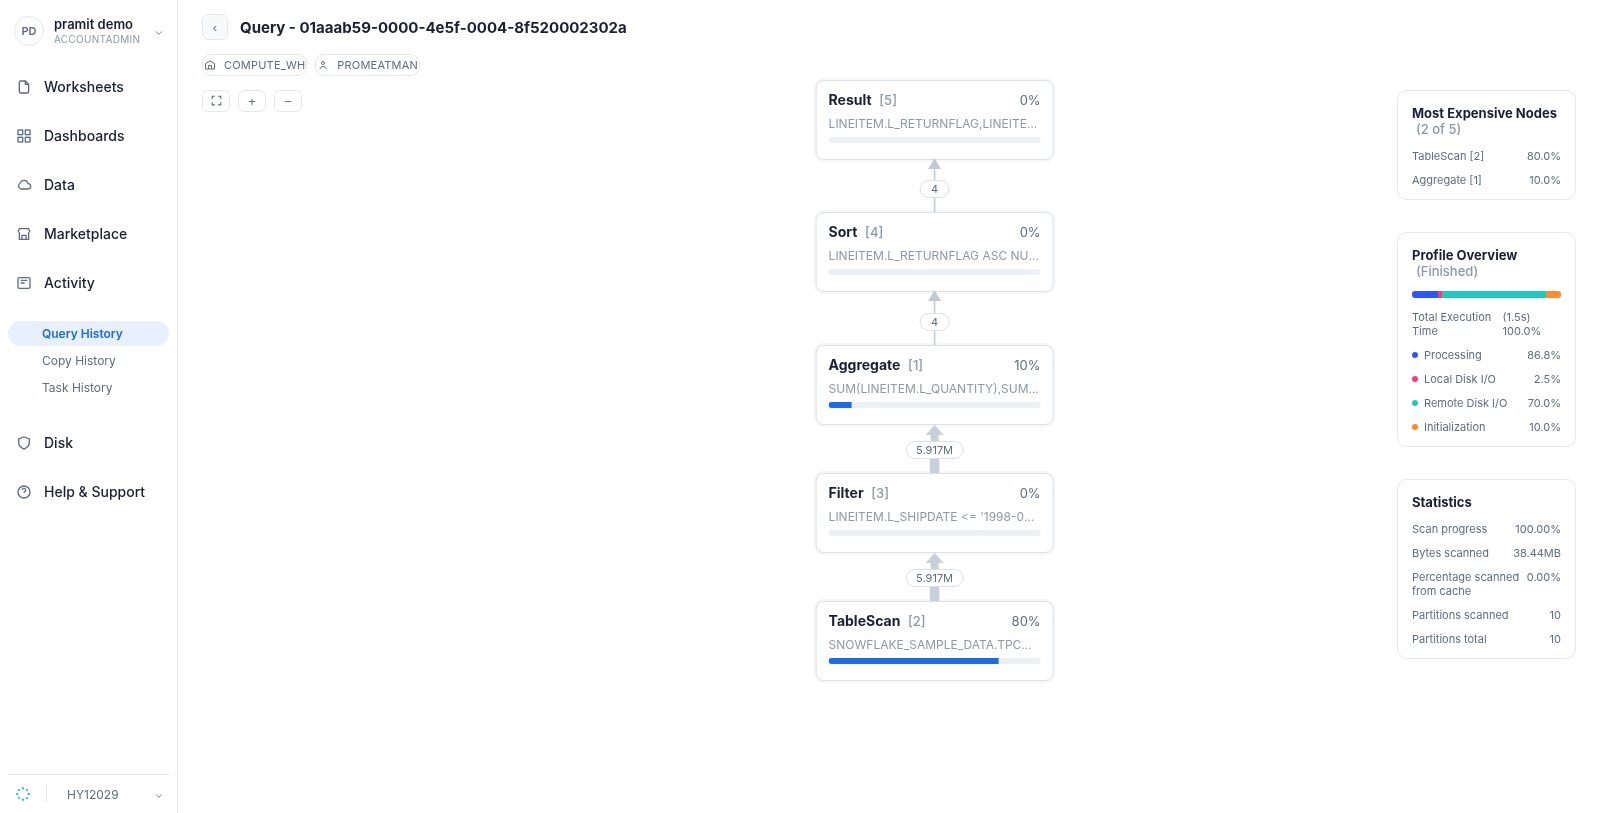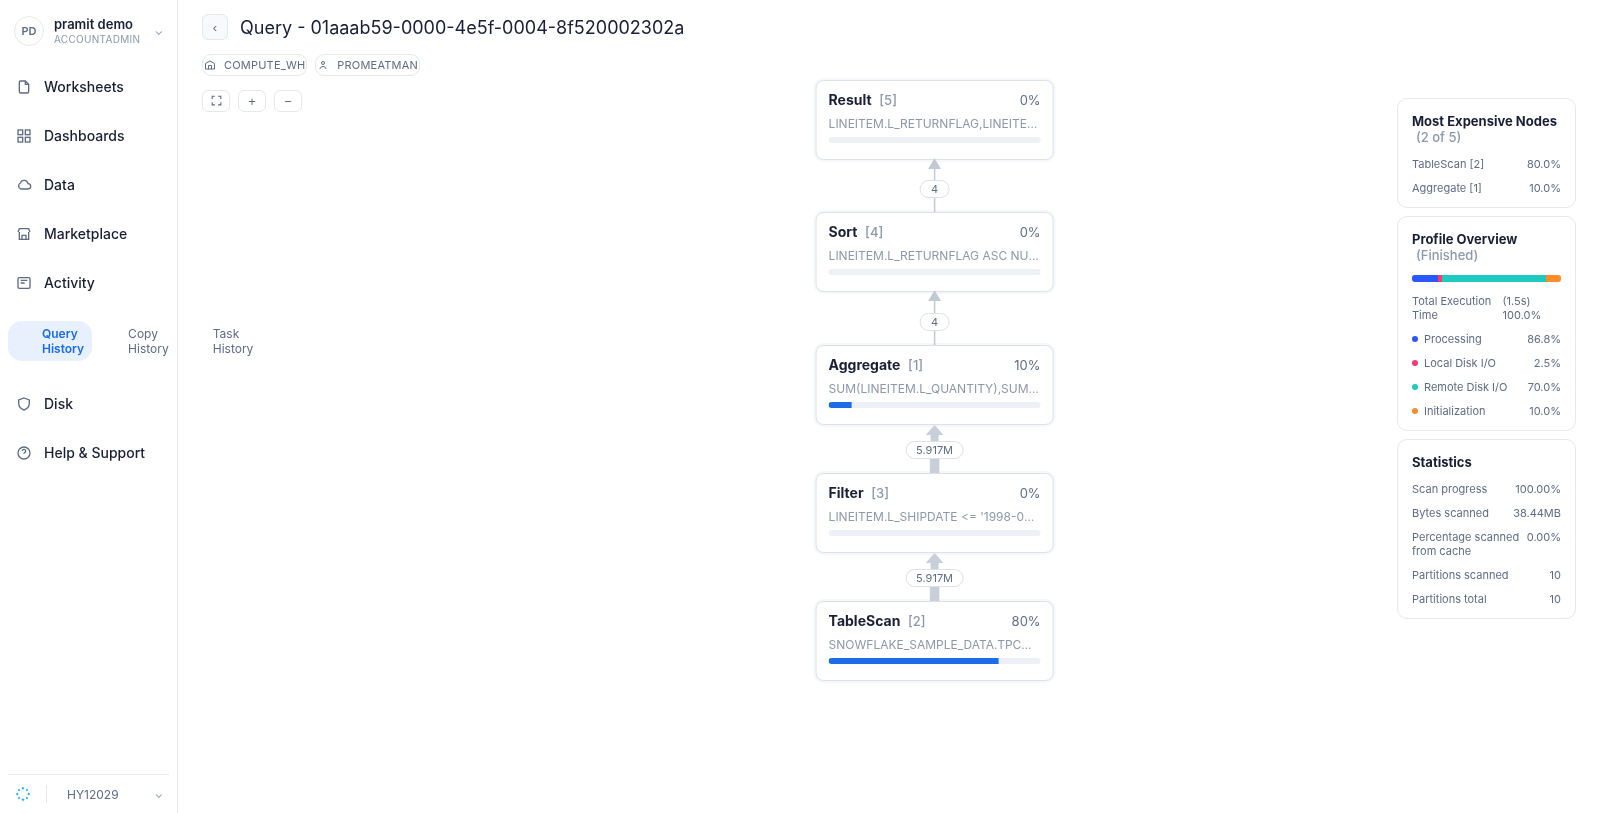--- a/index.html
+++ b/index.html
@@ -49,21 +49,21 @@
   .acct-role{font-size:10px;letter-spacing:.3px;color:var(--lightmuted)}
   .chev{color:var(--lightmuted);font-size:11px}
   .nav{margin-top:22px;display:flex;flex-direction:column;gap:20px}
   .nav-item{
     display:flex;align-items:center;gap:12px;
     padding:6px 8px;border-radius:8px;
     color:var(--text);font-weight:500;font-size:14px;
     cursor:pointer;
   }
   .nav-item .ic{width:16px;height:16px;flex:none;color:var(--muted);display:flex;align-items:center;justify-content:center}
-  .nav-sub{margin:4px 0 8px 0;display:flex;gap:2px}
+  .nav-sub{margin:4px 0 8px 0;display:flex;flex-direction:column;gap:2px}
   .nav-sub-item{
     padding:5px 8px 5px 34px;border-radius:14px;
     font-size:12px;color:var(--muted);cursor:pointer;
   }
   .nav-sub-item.active{background:#e8f0fe;color:var(--blue);font-weight:600}
   .sidebar-footer{
     margin-top:auto;
     border-top:1px solid var(--border);
     padding:10px 6px;
     display:flex;align-items:center;gap:14px;
@@ -77,21 +77,21 @@
     position:absolute;left:var(--sidebar-width);right:0;top:0;bottom:0;
     padding:14px 24px 0 24px;
     overflow:hidden;
   }
   .page-header{display:flex;align-items:center;gap:12px}
   .back-btn{
     width:26px;height:26px;border:1px solid var(--border);border-radius:6px;
     background:#f8f9fb;display:flex;align-items:center;justify-content:center;
     color:var(--muted);cursor:pointer;font-size:13px;
   }
-  .page-title{font-size:18px;font-weight:400}
+  .page-title{font-size:15px;font-weight:700}
   .meta-chips{display:flex;gap:8px;margin-top:14px}
   .chip{
     border:1px solid var(--border);border-radius:9px;
     padding:3px 1px;font-size:11px;color:var(--muted);
     display:flex;align-items:center;gap:8px;letter-spacing:.2px;
   }
   .chip .ic{width:12px;height:12px;display:flex;align-items:center;justify-content:center}
   .tabs{display:flex;gap:24px;margin-top:16px;border-bottom:1px solid var(--border)}
   .tab{padding:0 0 8px 0;font-size:12px;font-weight:600;color:var(--muted);cursor:pointer;border-bottom:2px solid transparent}
   .tab.active{color:var(--blue);border-bottom-color:var(--blue)}
@@ -133,22 +133,22 @@
   .arrow{font-size:14px;color:#c1c9d4;line-height:.6;margin-bottom:-2px}
   .thick-arrow{color:#c1c9d4}
   .thick-arrow svg{display:block}
   .edge-pill{
     border:1px solid #dce1e8;border-radius:10px;
     padding:1px 10px;font-size:11px;color:var(--muted);
     background:#fff;
   }
   
   .panels{
-    position:absolute;right:0;top:8px;
-    width:206px;display:flex;flex-direction:column;gap:8px;padding-left:27px;
+    position:absolute;right:0;top:0;
+    width:206px;display:flex;flex-direction:column;gap:32px;padding-left:27px;
   }
   .panel{border:1px solid var(--panel-border);border-radius:10px;padding:14px 14px 12px 14px}
   .panel-title{font-weight:700;font-size:13px}
   .panel-sub{font-weight:500;color:var(--lightmuted);margin-left:4px}
   .kv{display:flex;justify-content:space-between;font-size:11px;color:var(--muted);margin-top:10px}
   .kv .k{display:flex;align-items:center;gap:6px}
   .dot{width:6px;height:6px;border-radius:50%;flex:none}
   .po-bar{height:7px;border-radius:3px;background:#edf0f4;display:flex;overflow:hidden;margin-top:12px}
   .po-bar>span{height:100%}
   .kv.first{margin-top:12px}

